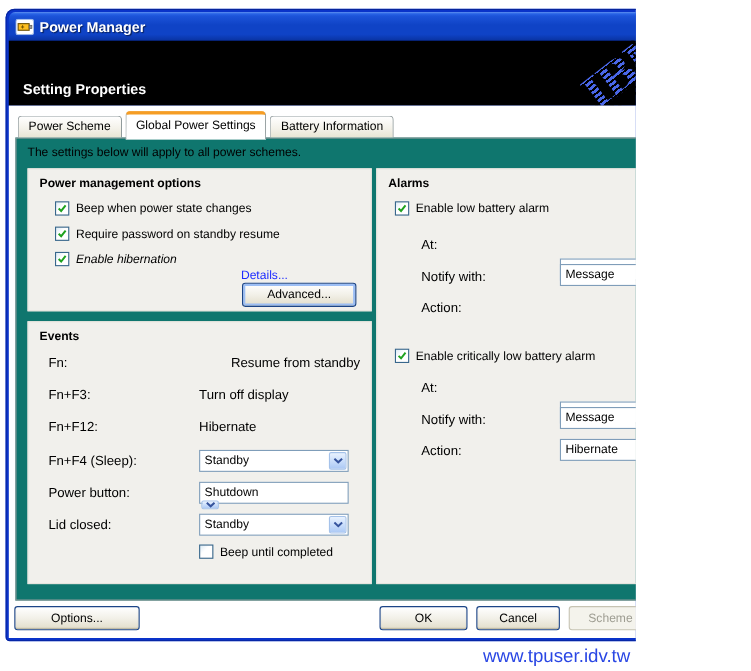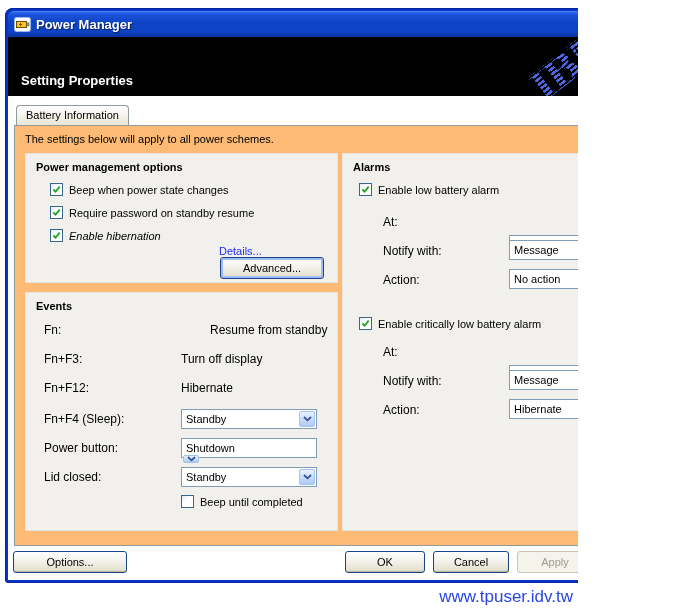--- a/index.html
+++ b/index.html
@@ -33,21 +33,21 @@
   .body { position:absolute; left:3px; right:3px; top:88px; bottom:3px; background:#fff; }
 
   
   .tabstrip { position:absolute; top:4px; left:7px; height:26px; display:flex; align-items:flex-end; z-index:4; }
   .tab { height:20px; margin:0 1px 1px 1px; padding:0 9px; font-size:11px; line-height:19px;
          border:1px solid #919B9C; border-bottom:none; border-radius:4px 4px 0 0;
          background:linear-gradient(180deg,#FFFFFF 0%,#F4F2EA 55%,#E8E5D4 100%); color:#000; cursor:default; }
   .tab.active { height:26px; margin:0 2px -1px 2px; line-height:21px;
                 background:#fff; border-top:3px solid #F59D25; border-bottom:1px solid #fff; z-index:5; }
 
-  .page { position:absolute; left:6px; right:6px; top:29px; bottom:34px; background:#fdba74;
+  .page { position:absolute; left:6px; right:6px; top:29px; bottom:34px; background:#0f766e;
           border:1px solid #919B9C; }
   .intro { position:absolute; left:10px; top:7px; font-size:11px; color:#000; }
 
   .panel { position:absolute; background:#F1F0EC; border:1px solid #E6E4DE; }
   .panel-title { position:absolute; left:10px; top:7px; font-size:11px; font-weight:bold; color:#000; }
   .panel-pmo    { left:10px;  top:27px;  width:313px; height:130px; }
   .panel-events { left:10px;  top:166px; width:313px; height:239px; }
   .panel-alarms { left:327px; top:27px;  width:316px; height:378px; }
 
   
@@ -102,20 +102,22 @@
     </div>
 
     <div class="banner">
       <span class="banner-title">Setting Properties</span>
       <div class="ibm">IBM</div>
     </div>
 
     <div class="body">
 
       <div class="tabstrip">
+        <div class="tab">Power Scheme</div>
+        <div class="tab active">Global Power Settings</div>
         <div class="tab">Battery Information</div>
       </div>
 
       <div class="page">
         <div class="intro">The settings below will apply to all power schemes.</div>
 
         <div class="panel panel-pmo">
           <div class="panel-title">Power management options</div>
 
           <div class="cbrow" style="left:24px; top:52px;">
@@ -227,28 +229,20 @@
           <div class="combo" style="left:166px; top:86px; width:133px;">
             <span class="fieldval">Message</span>
             <span class="dbtn">
               <svg width="9" height="6" viewBox="0 0 9 6">
                   <path d="M1 1 L4.5 4.3 L8 1" stroke="#35539C" stroke-width="1.8" fill="none"></path>
                 </svg>
             </span>
           </div>
 
           <span class="lbl" style="left:40px; top:119px;">Action:</span>
-          <div class="combo" style="left:166px; top:115px; width:133px;">
-            <span class="fieldval">No action</span>
-            <span class="dbtn">
-              <svg width="9" height="6" viewBox="0 0 9 6">
-                  <path d="M1 1 L4.5 4.3 L8 1" stroke="#35539C" stroke-width="1.8" fill="none"></path>
-                </svg>
-            </span>
-          </div>
 
           <div class="cbrow" style="left:16px; top:163px;">
             <span class="cb checked">
               <svg width="9" height="9" viewBox="0 0 10 10">
                   <path d="M1.5 5 L4 7.5 L8.5 1.8" stroke="#1FA21F" stroke-width="2" fill="none"></path>
                 </svg>
             </span>
             <span>Enable critically low battery alarm</span>
           </div>
 
@@ -283,19 +277,19 @@
                   <path d="M1 1 L4.5 4.3 L8 1" stroke="#35539C" stroke-width="1.8" fill="none"></path>
                 </svg>
             </span>
           </div>
         </div>
       </div>
 
       <div class="xpbtn" style="left:5px;  top:455px; width:114px;">Options...</div>
       <div class="xpbtn" style="left:337px; top:455px; width:80px;">OK</div>
       <div class="xpbtn" style="left:425px; top:455px; width:76px;">Cancel</div>
-      <div class="xpbtn disabled" style="left:509px; top:455px; width:76px;">Apply</div>
+      <div class="xpbtn disabled" style="left:509px; top:455px; width:76px;">Scheme</div>
       <div class="xpbtn" style="left:593px; top:455px; width:70px;">Help</div>
     </div>
   </div>
 
   <div class="watermark">www.tpuser.idv.tw</div>
 </div>
 
 </body></html>

